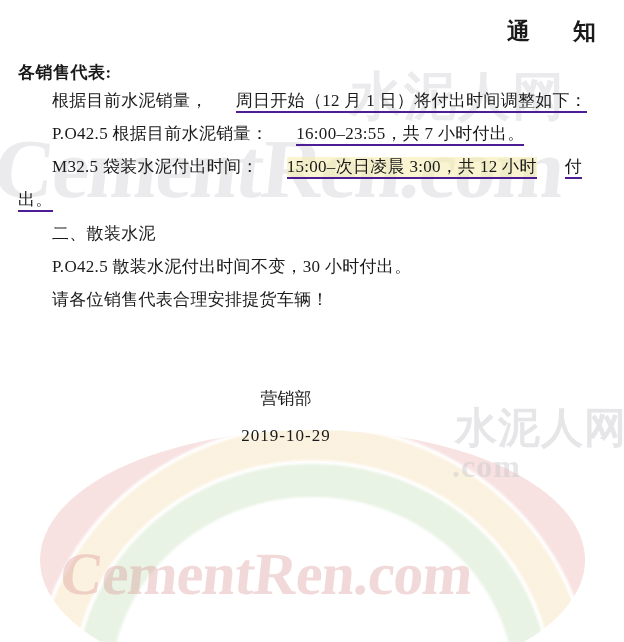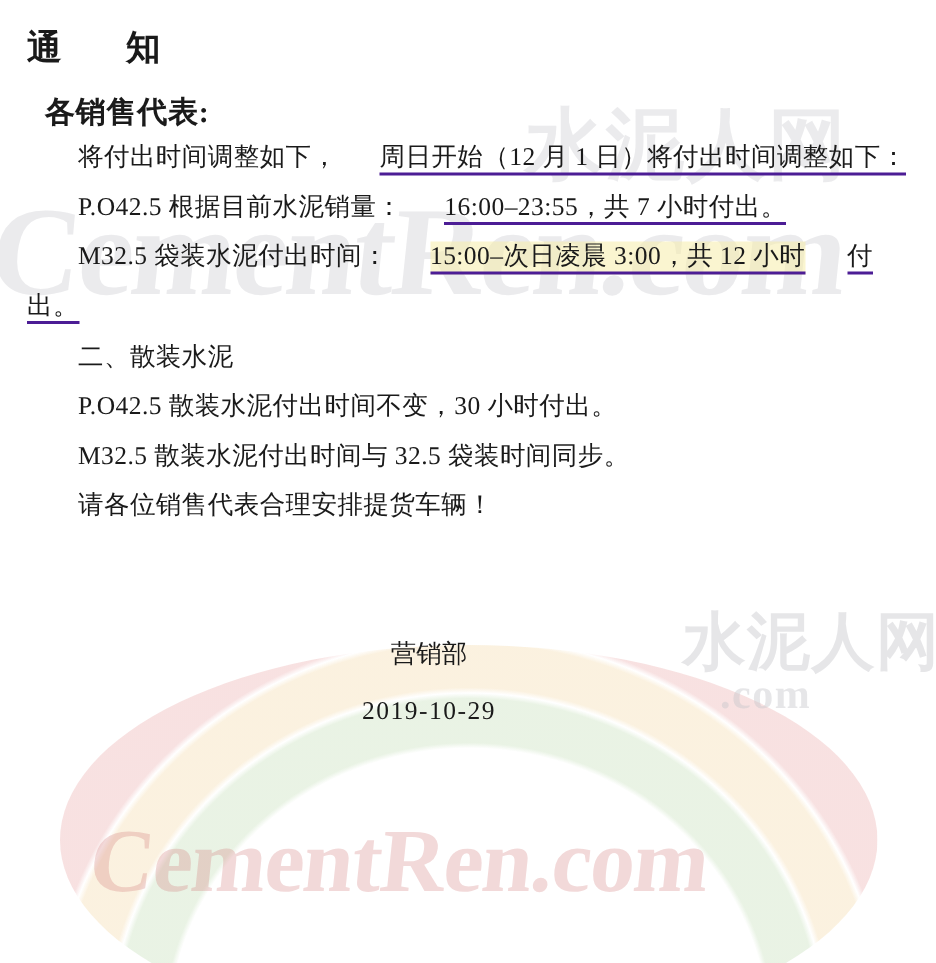--- a/index.html
+++ b/index.html
@@ -49,23 +49,23 @@
     letter-spacing: 2px;
   }
   .wm-cn-mid {
     left: 455px;
     top: 400px;
     font-size: 42px;
     color: rgba(200, 200, 205, 0.45);
     letter-spacing: 1px;
   }
   .wm-cn-mid2 {
-    left: 480px;
+    left: 452px;
     top: 448px;
-    font-size: 28px;
+    font-size: 32px;
     color: rgba(200, 200, 205, 0.45);
     letter-spacing: 1px;
   }
   .wm-arc {
     position: absolute;
     left: 40px;
     top: 430px;
     width: 545px;
     height: 260px;
     border-radius: 50%;
@@ -89,31 +89,31 @@
     pointer-events: none;
   }
 
   
   .doc {
     position: relative;
     z-index: 2;
     padding: 0 18px;
   }
   .title {
-    text-align: left;
+    text-align: right;
     font-size: 23px;
     font-weight: bold;
     letter-spacing: 10px;
     margin: 10px 0 6px 0;
     padding-top: 6px;
   }
   .salutation {
-    font-size: 20px;
+    font-size: 17px;
     font-weight: bold;
-    margin: 14px 0 0 12px;
+    margin: 14px 0 0 0;
     letter-spacing: 0.5px;
   }
   .para {
     font-size: 17px;
     line-height: 1.95;
     margin: 0;
     text-indent: 2em;
     letter-spacing: 0.3px;
   }
   .para.section {
@@ -151,37 +151,36 @@
 <div class="wm wm-cn-mid">水泥人网</div>
 <div class="wm wm-cn-mid2">.com</div>
 
 <div class="doc">
 
   <div class="title">通　知</div>
 
   <div class="salutation">各销售代表:</div>
 
   <p class="para">
-    <span>将付出时间调整如下，</span><span class="u-red">周日开始（12 月 1 日）将付出时间调整如下：</span>
+    <span>根据目前水泥销量，</span><span class="u-red">周日开始（12 月 1 日）将付出时间调整如下：</span>
   </p>
 
 
   <p class="para">
     <span>P.O42.5 根据目前水泥销量：</span><span class="u-red">16:00–23:55，共 7 小时付出。</span>
   </p>
 
   <p class="para">
     <span>M32.5 袋装水泥付出时间：</span><span class="u-red hl">15:00–次日凌晨 3:00，共 12 小时</span><span class="u-red">付出。</span>
   </p>
 
   <p class="para section">二、散装水泥</p>
 
   <p class="para">P.O42.5 散装水泥付出时间不变，30 小时付出。</p>
 
-  <p class="para">M32.5 散装水泥付出时间与 32.5 袋装时间同步。</p>
 
   <p class="para">请各位销售代表合理安排提货车辆！</p>
 
   <div class="sign">
     <div>营销部</div>
     <div class="date">2019-10-29</div>
   </div>
 
 </div>
 

